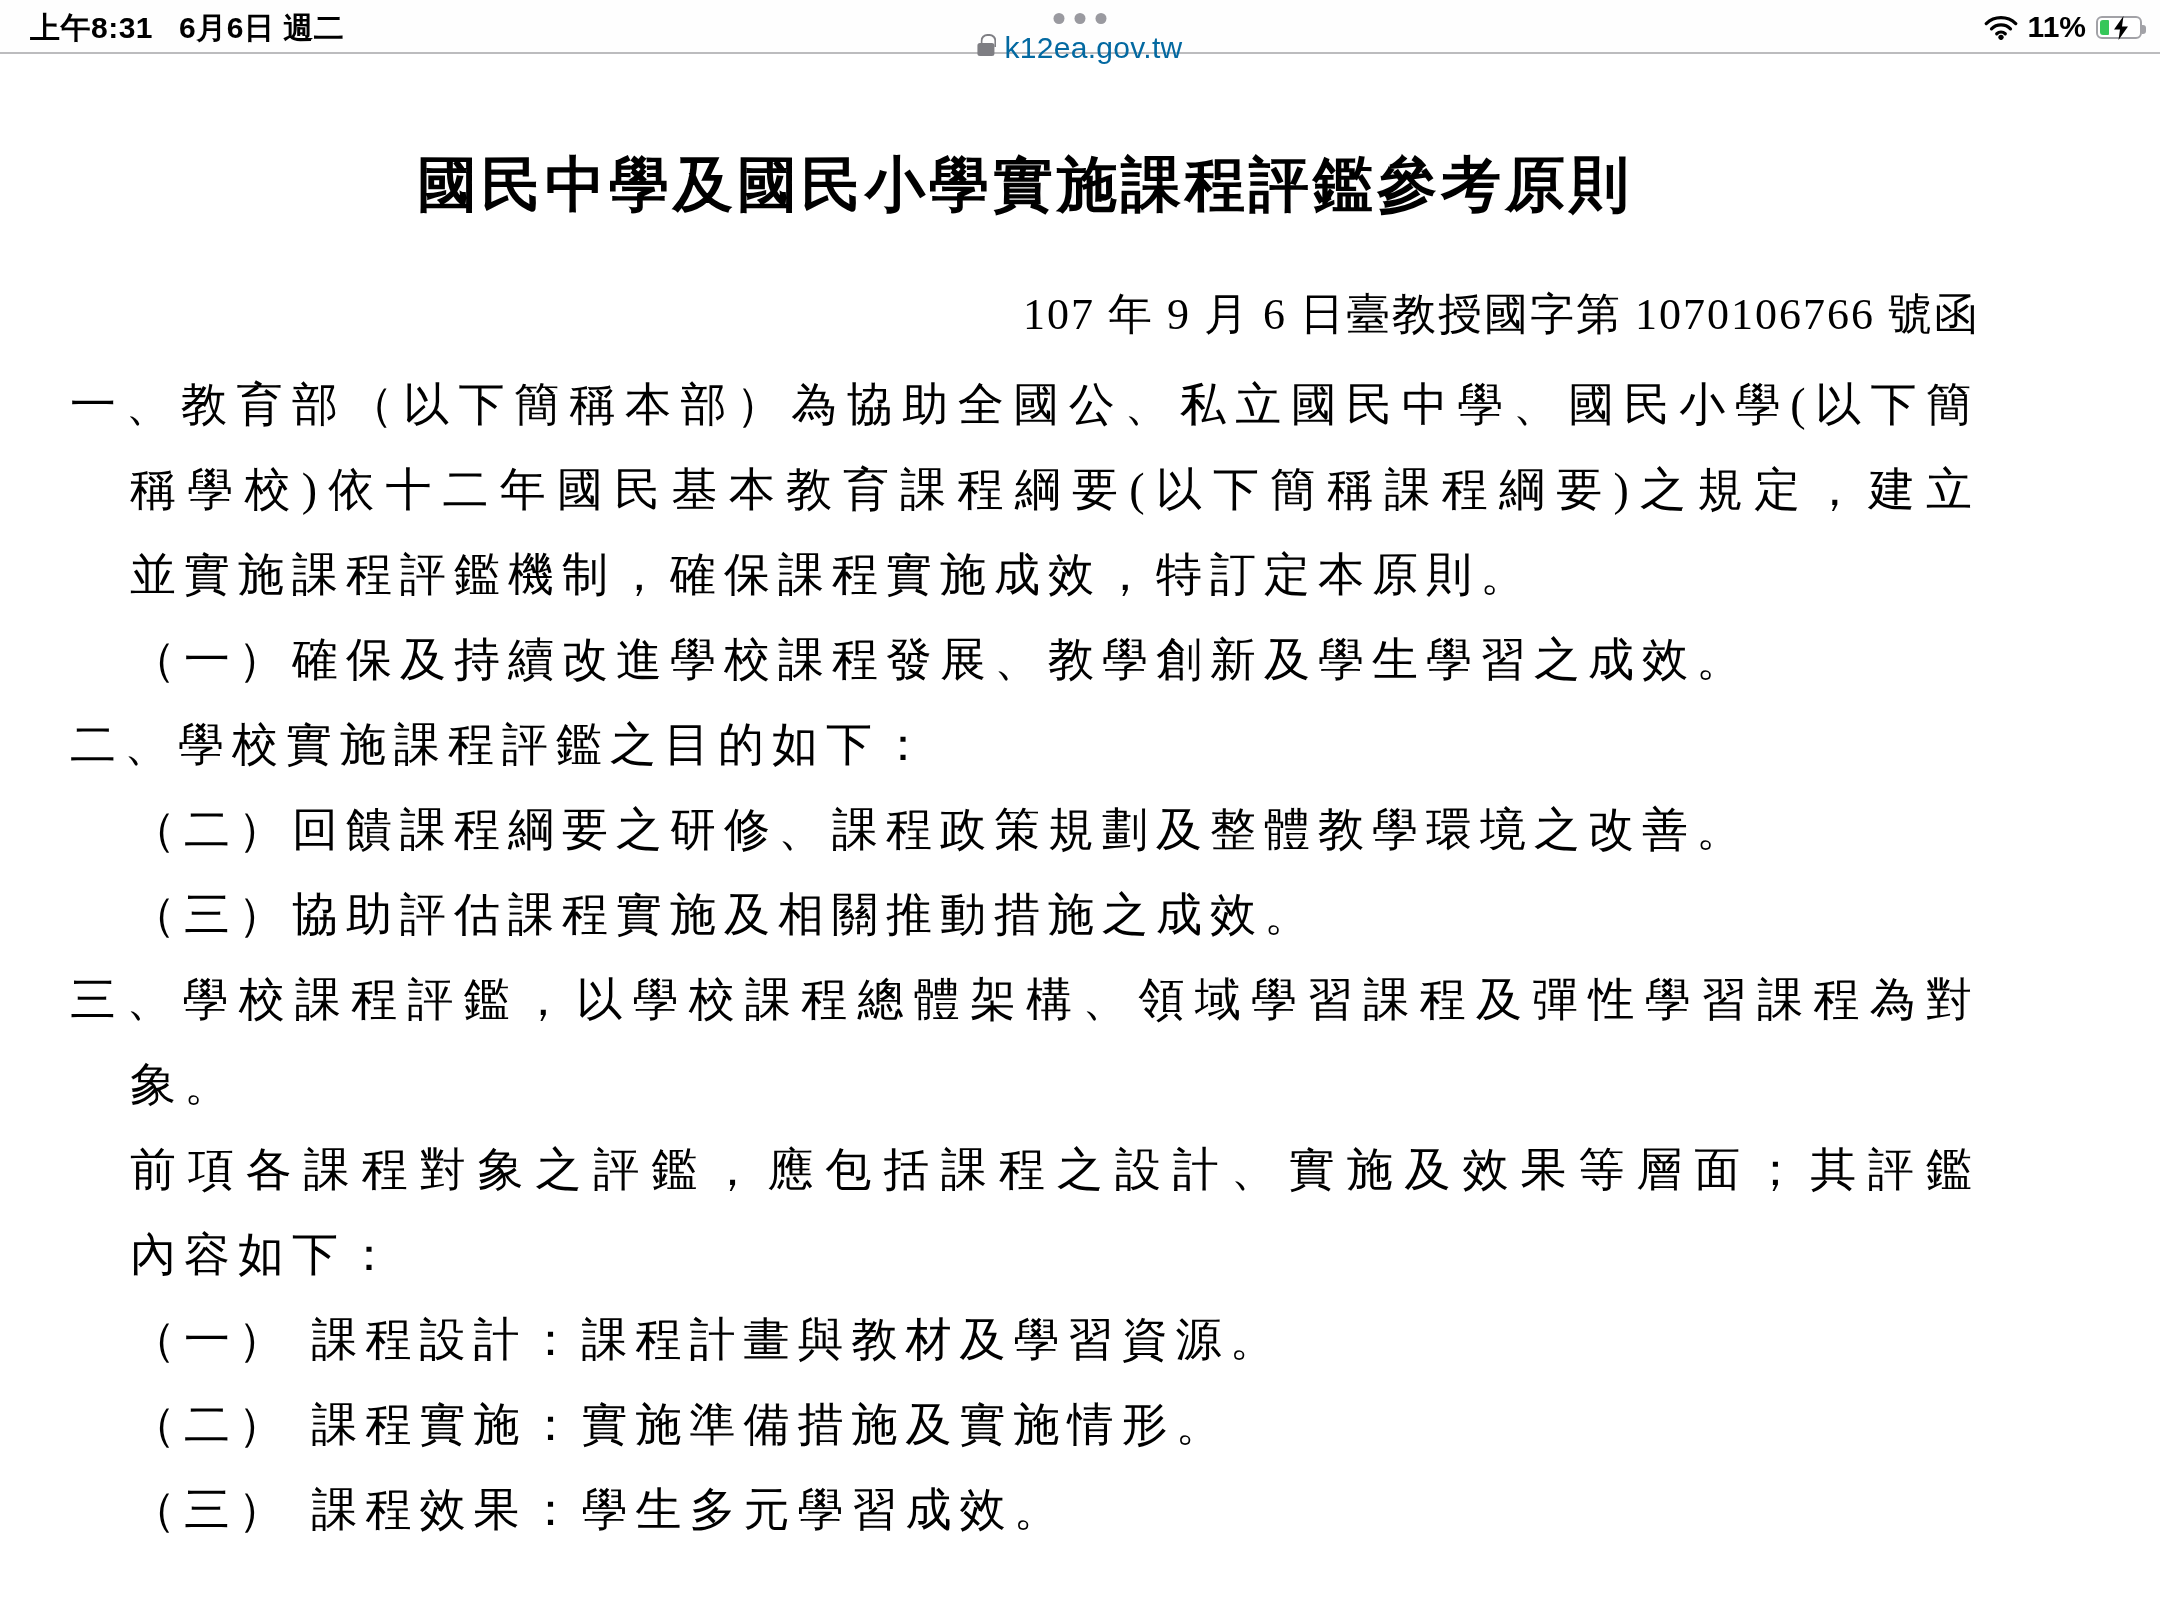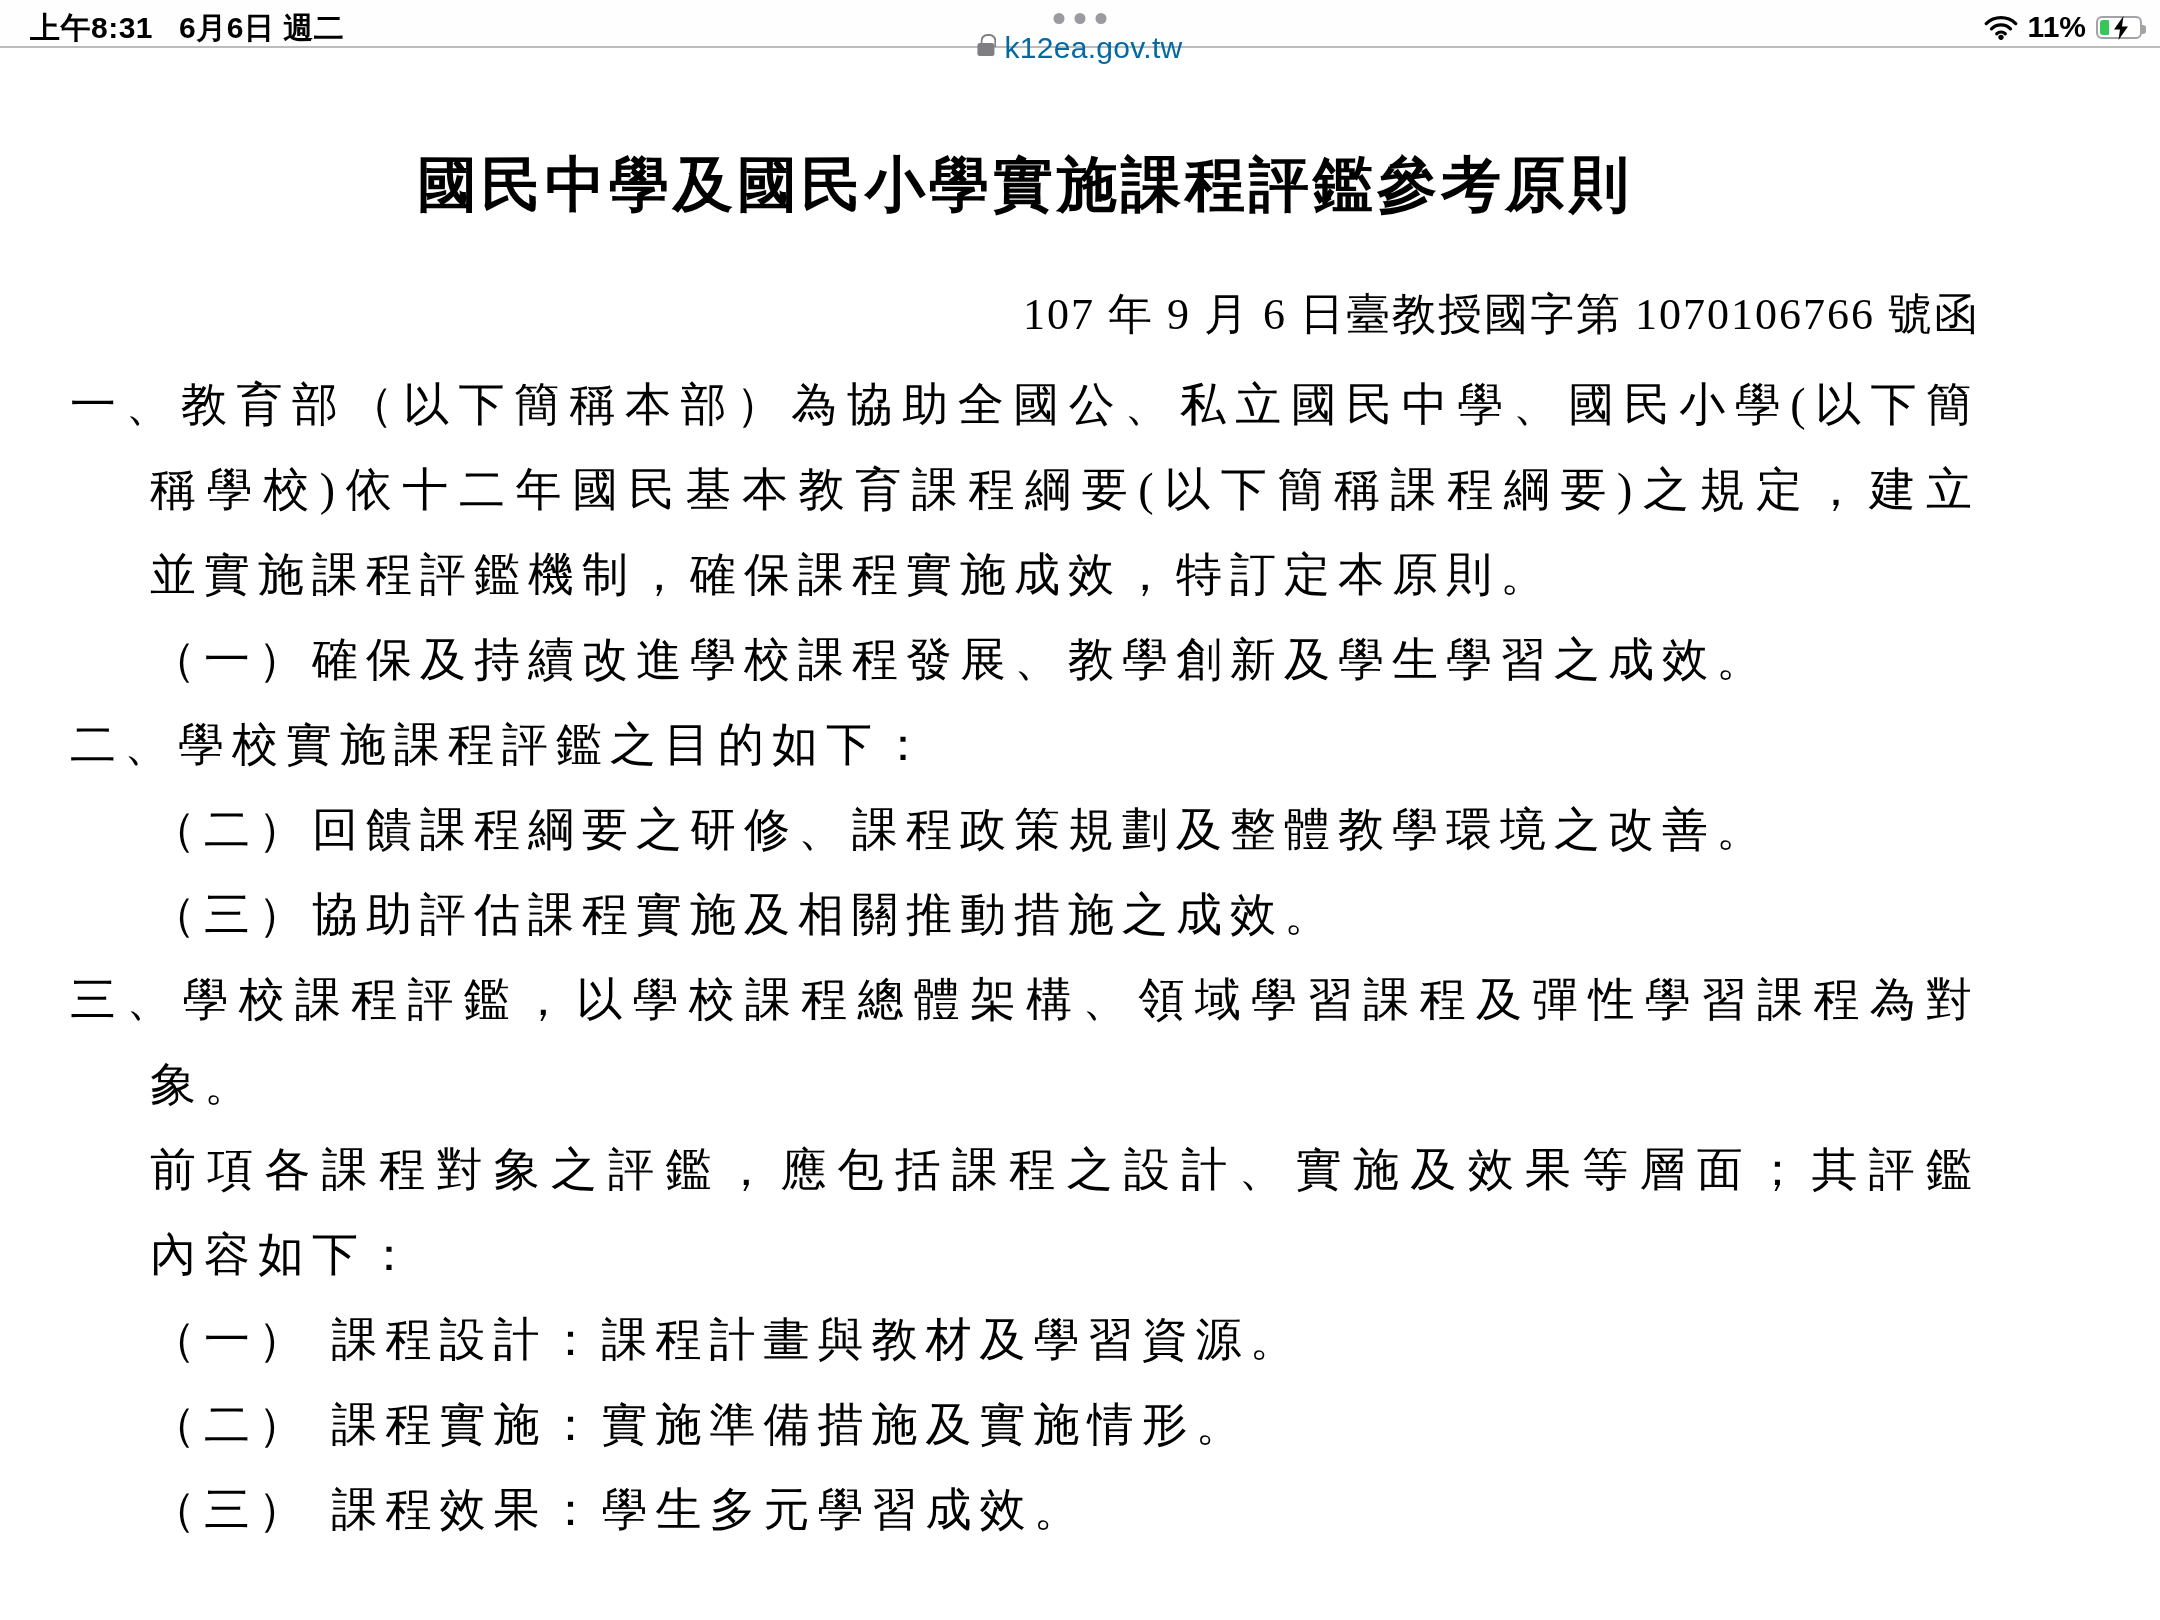--- a/index.html
+++ b/index.html
@@ -1,20 +1,20 @@
 <!DOCTYPE html>
 <html><head>
 <meta charset="utf-8">
 <style>
   * { margin:0; padding:0; box-sizing:border-box; }
   html,body { width:2160px; height:1620px; background:#ffffff; overflow:hidden;
               font-family:"Liberation Serif","DejaVu Serif",serif; color:#000; }
 
   
-  .statusbar { position:absolute; left:0; top:0; width:2160px; height:48px;
+  .statusbar { position:absolute; left:0; top:0; width:2160px; height:54px;
                background:#fefefe; border-bottom:2px solid #bcbcbe;
                font-family:"Liberation Sans","DejaVu Sans",sans-serif; }
   .sb-left  { position:absolute; left:30px; top:8px; font-size:30px; font-weight:600;
               letter-spacing:0.5px; display:flex; gap:26px; }
   .sb-right { position:absolute; right:18px; top:10px; display:flex; align-items:center; gap:10px; }
   .sb-pct   { font-size:30px; font-weight:600; }
   .sb-dots  { position:absolute; left:50%; top:13px; transform:translateX(-50%);
               display:flex; gap:10px; }
   .sb-dot   { width:11px; height:11px; border-radius:50%; background:#9a9aa0; }
   .sb-url   { position:absolute; left:50%; top:31px; transform:translateX(-50%);
@@ -39,21 +39,21 @@
   
   .page { position:absolute; left:0; top:65px; width:2160px; height:1555px;
           background:#fff; padding:0 180px 0 70px; }
   .doc-title { margin-top:80px; text-align:center; font-size:60px; font-weight:700;
                letter-spacing:4px; line-height:80px; white-space:nowrap; }
   .doc-ref { margin-top:59px; text-align:right; font-size:44px; line-height:62px;
              letter-spacing:2px; white-space:nowrap; }
   .doc-lines { margin-top:16px; font-size:46px; line-height:85px; letter-spacing:8px; }
   .line { white-space:nowrap; }
   .line.item { padding-left:112px; text-indent:-112px; }
-  .line.cont { margin-left:80px; }
+  .line.cont { margin-left:60px; }
   .line.justify { white-space:normal; text-align:justify; text-align-last:justify; }
 </style>
 </head>
 <body>
 
 <div class="statusbar">
 
   <div class="sb-left">
     <span>上午8:31</span>
     <span>6月6日 週二</span>

